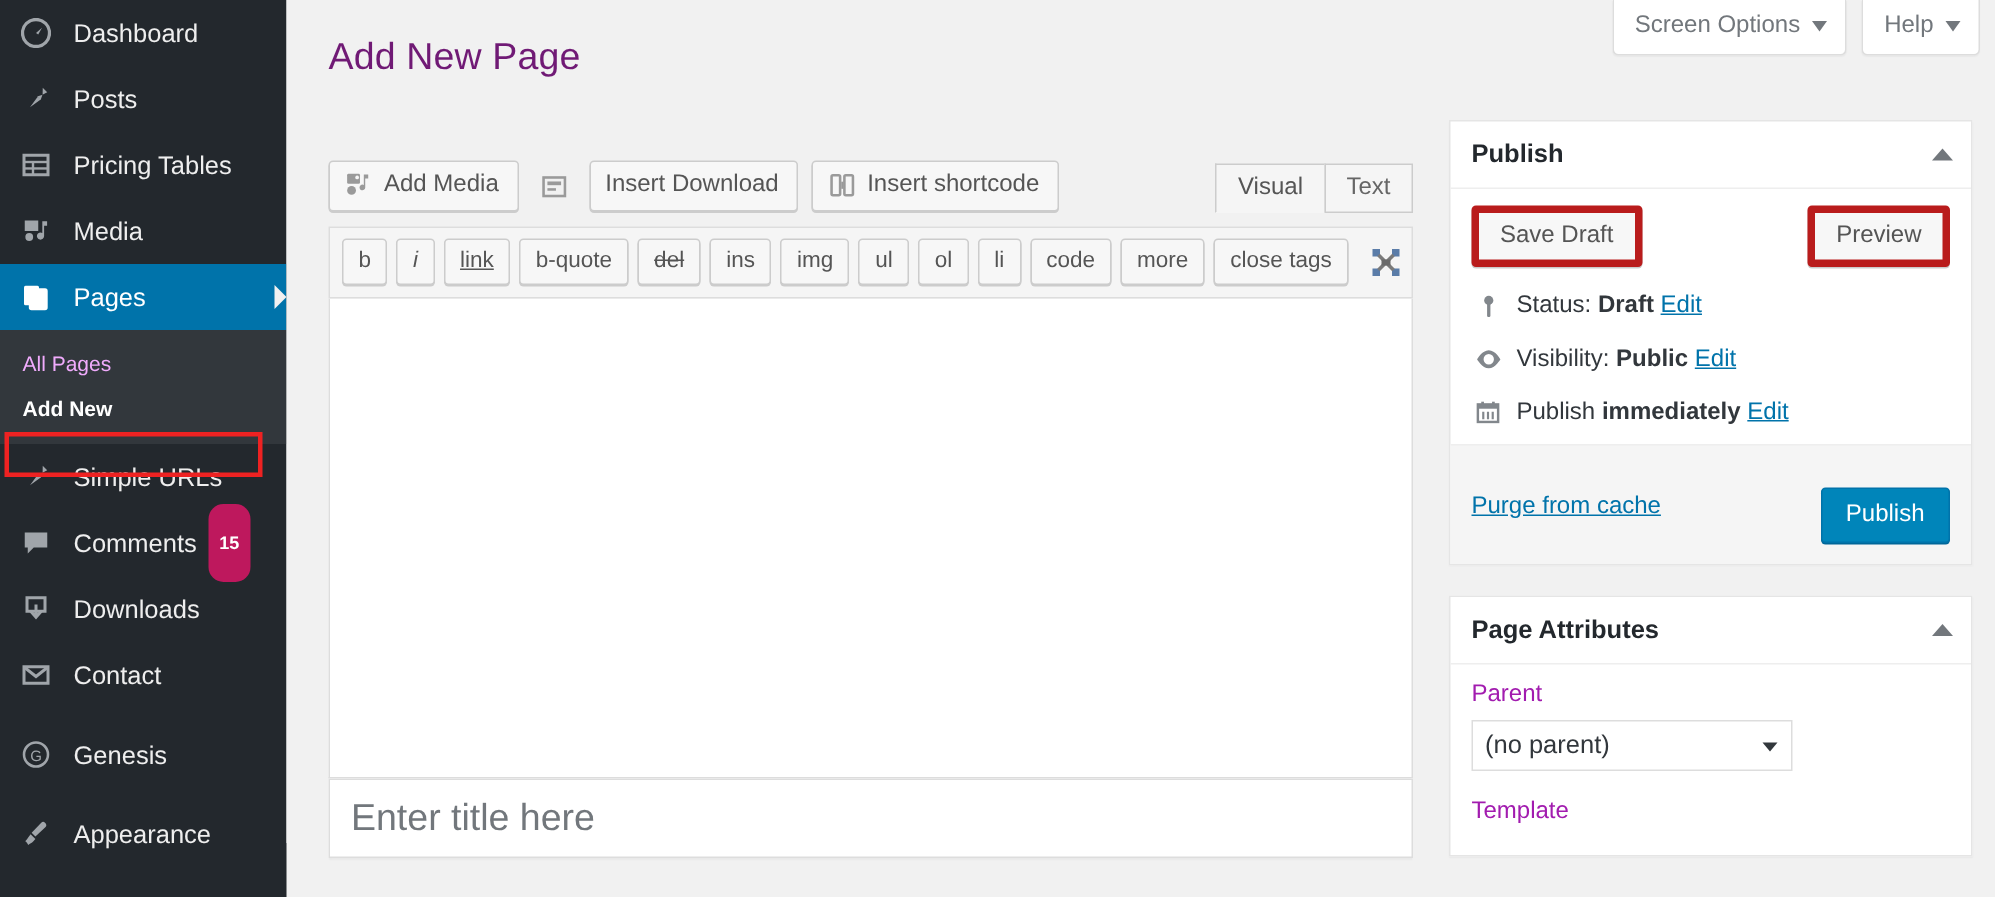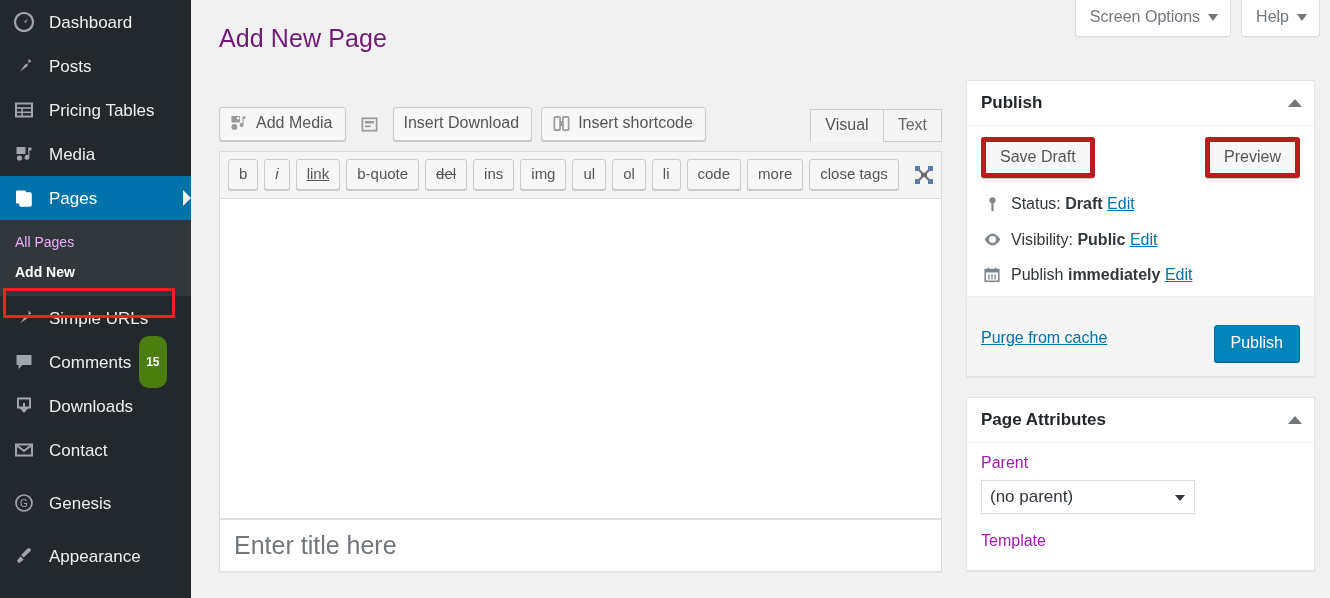--- a/index.html
+++ b/index.html
@@ -56,21 +56,21 @@
   .sub-item.current { color: #fff; font-weight: bold; }
   .sub-highlight {
     position: absolute;
     left: 3px; top: 288px; width: 172px; height: 30px;
     border: 3px solid #ee2222;
     pointer-events: none;
     z-index: 5;
   }
   .badge {
     display: inline-block;
-    background: #4d7c0f; color: #fff;
+    background: #be185d; color: #fff;
     border-radius: 10px;
     font-size: 12px; font-weight: 600;
     padding: 20px 7px; margin-left: 8px;
     vertical-align: middle;
   }
 
   
   #top-tabs {
     position: absolute; right: 10px; top: 0;
     display: flex; gap: 10px; z-index: 4;

